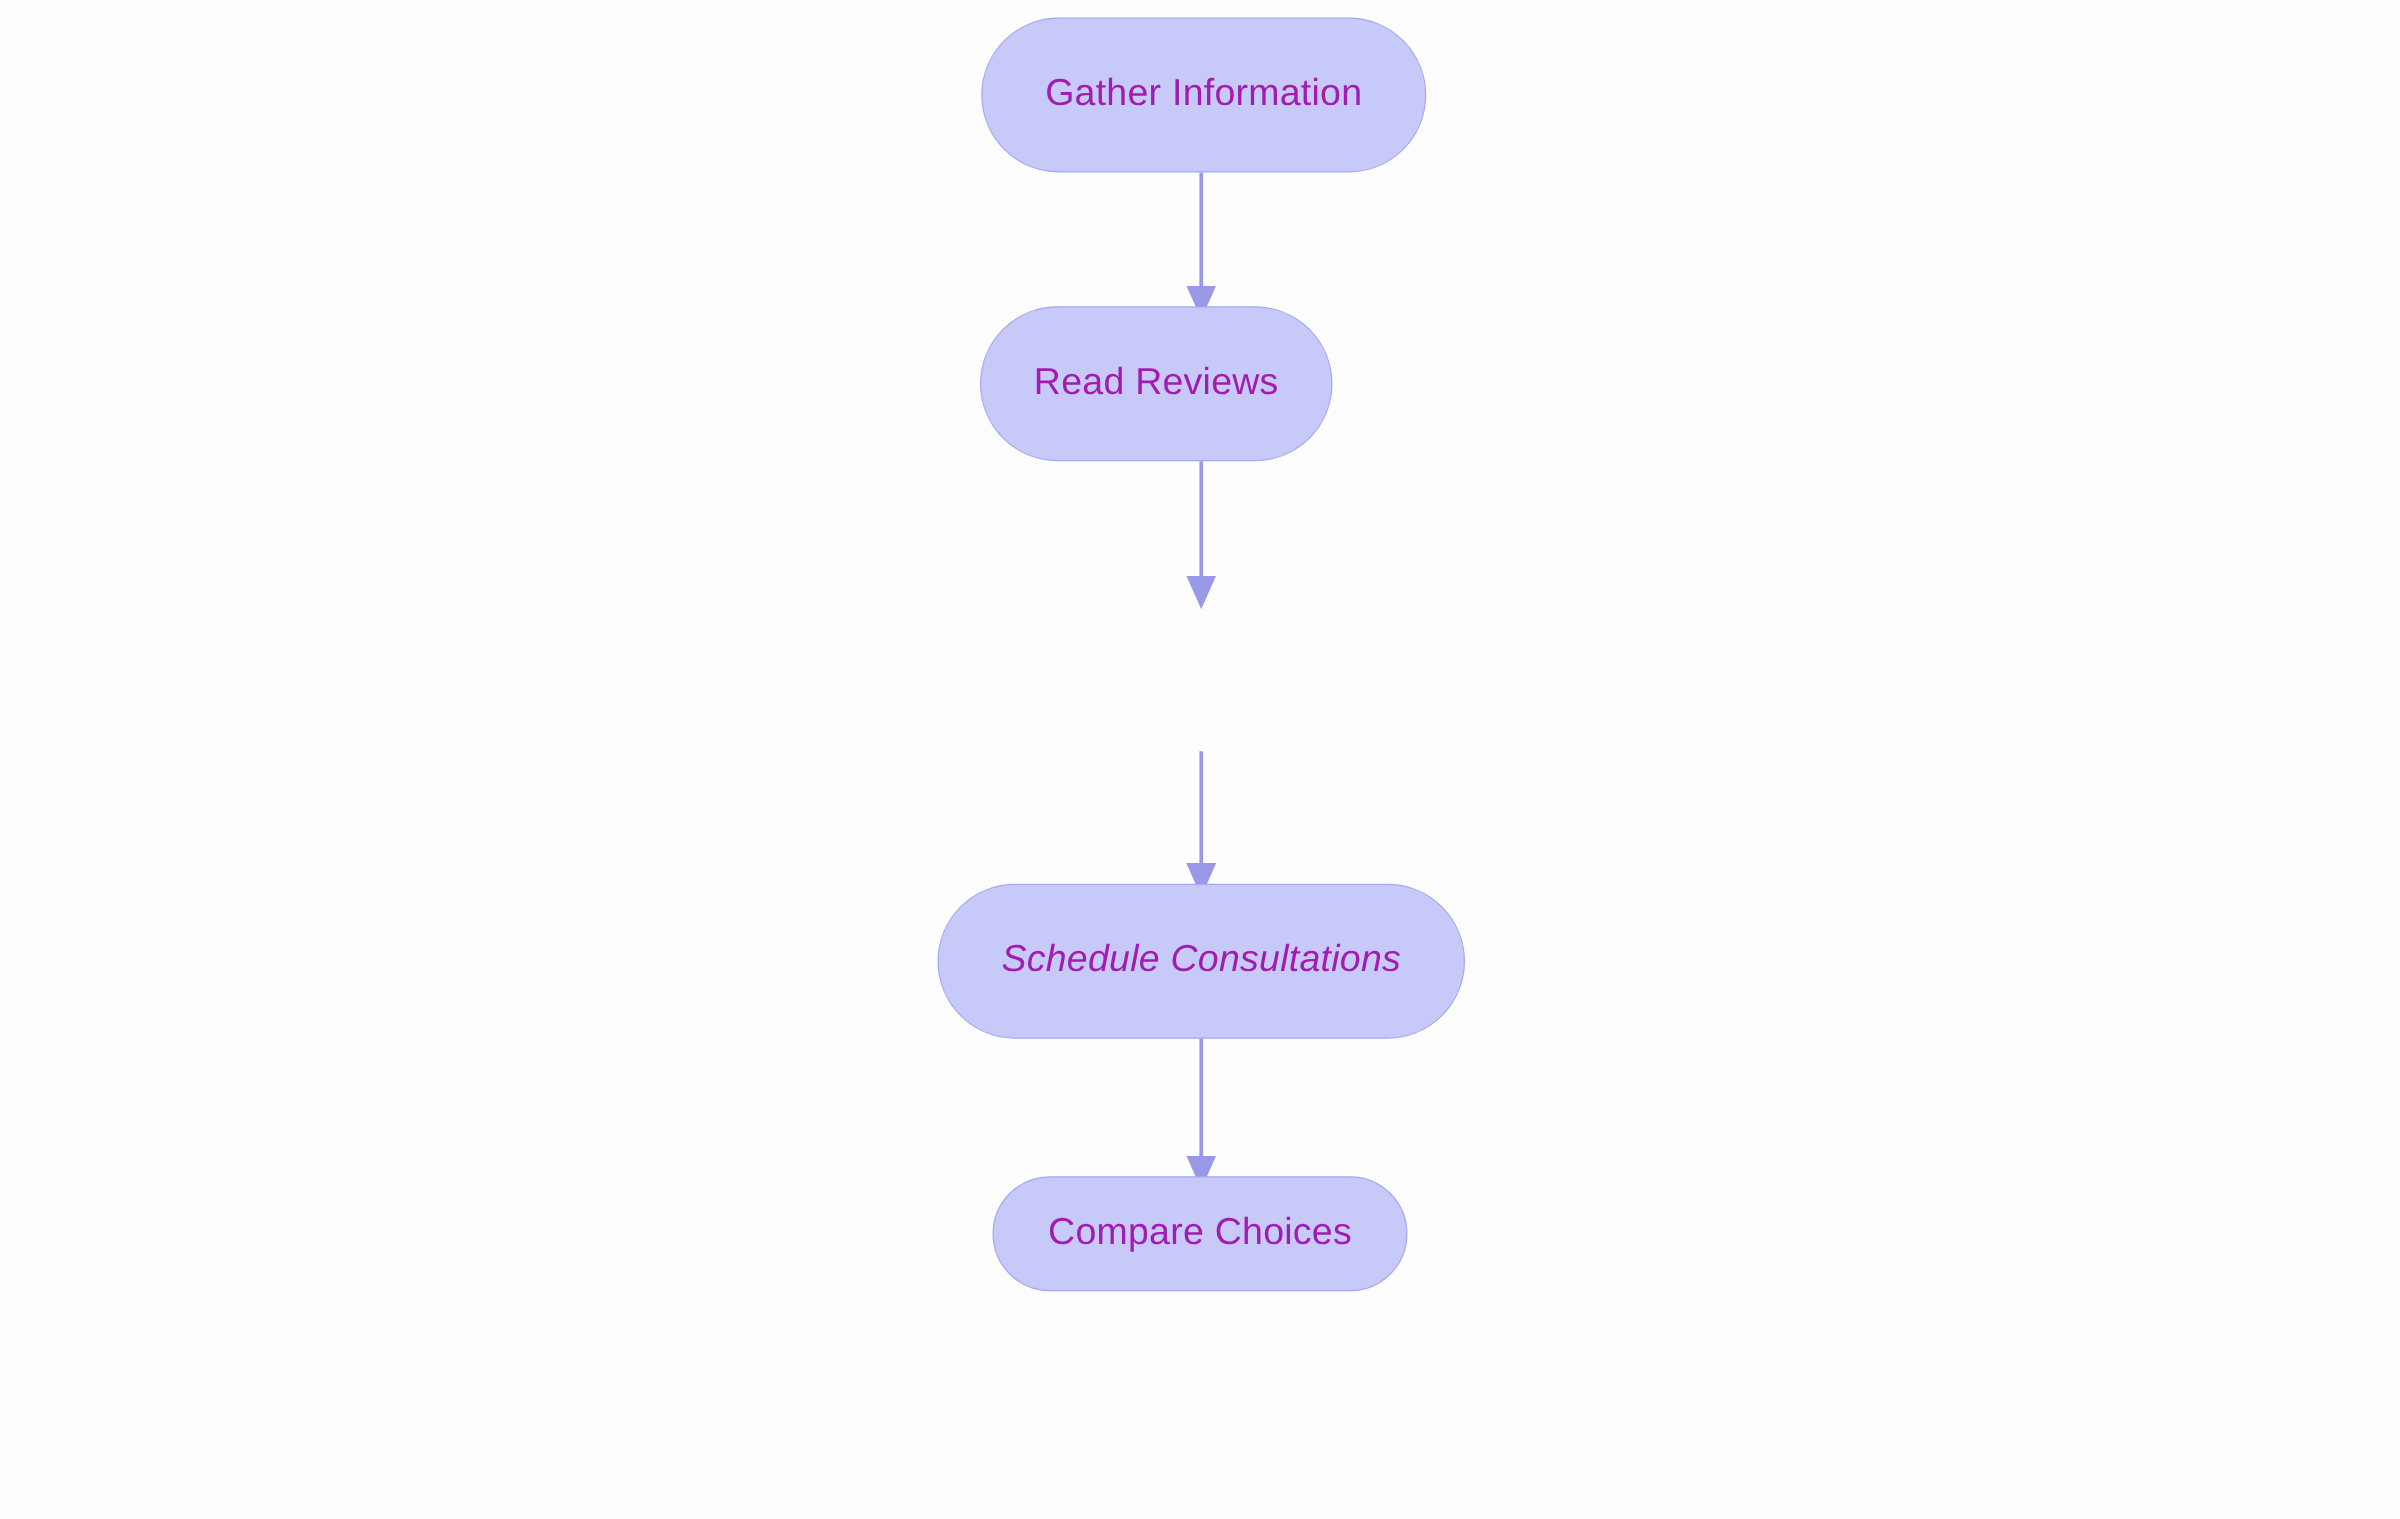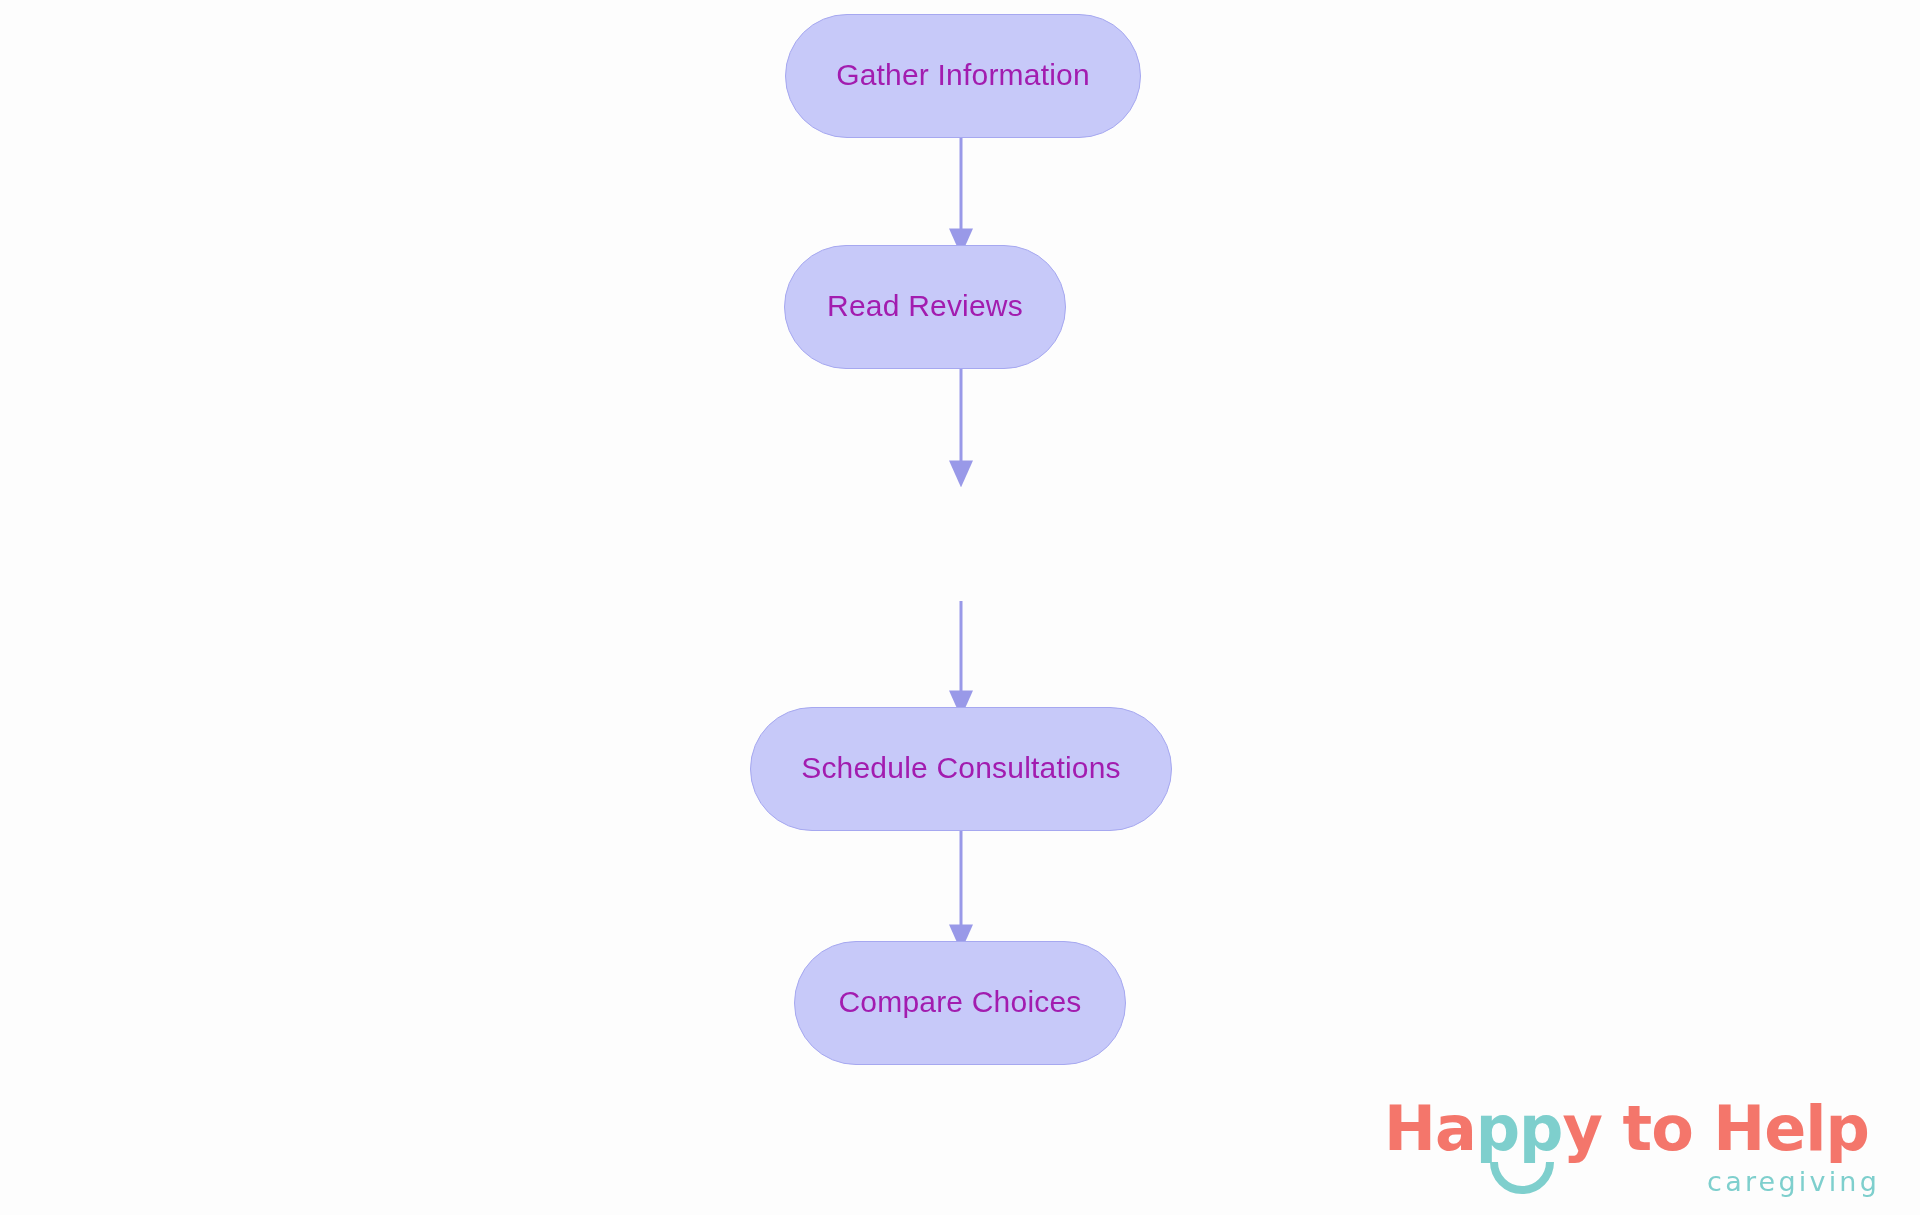--- a/index.html
+++ b/index.html
@@ -53,22 +53,22 @@
 
   .node-label {
     display: block;
     line-height: 1;
     padding-bottom: 2px;
   }
 
   #node-0 { left: 785px;  top: 14px;   width: 356px; height: 124px; }
   #node-1 { left: 784px;  top: 245px;  width: 282px; height: 124px; }
   #node-2 { left: 790px;  top: 477px;  width: 342px; height: 124px; }
-  #node-3 { left: 750px;  top: 707px;  width: 422px; height: 124px; }
-  #node-4 { left: 794px;  top: 941px;  width: 332px; height: 124px; }
+  #node-3 { left: 750px;  top: 707px;  width: 422px; height: 124px; font-style: italic; }
+  #node-4 { left: 794px;  top: 941px;  width: 332px; height: 92px; }
 
   
   #brand-logo {
     position: absolute;
     left: 1384px;
     top: 1098px;
     width: 500px;
     height: 110px;
   }
   #brand-wordmark {
@@ -142,23 +142,14 @@
 
 
   <div class="flow-node" id="node-3">
     <span class="node-label">Schedule Consultations</span>
   </div>
 
   <div class="flow-node" id="node-4">
     <span class="node-label">Compare Choices</span>
   </div>
 
-  <div id="brand-logo">
-    <div id="brand-wordmark">
-      <span>Ha</span><span class="teal-letters">pp</span><span>y to Help</span>
-    </div>
-    <svg id="brand-smile" viewBox="0 0 64 34" xmlns="http://www.w3.org/2000/svg">
-      <path d="M4,2 A28,28 0 0 0 60,2" fill="none" stroke="#7ecfcd" stroke-width="8" stroke-linecap="butt"></path>
-    </svg>
-    <div id="brand-tagline">caregiving</div>
-  </div>
 
 </div>
 
 </body></html>

